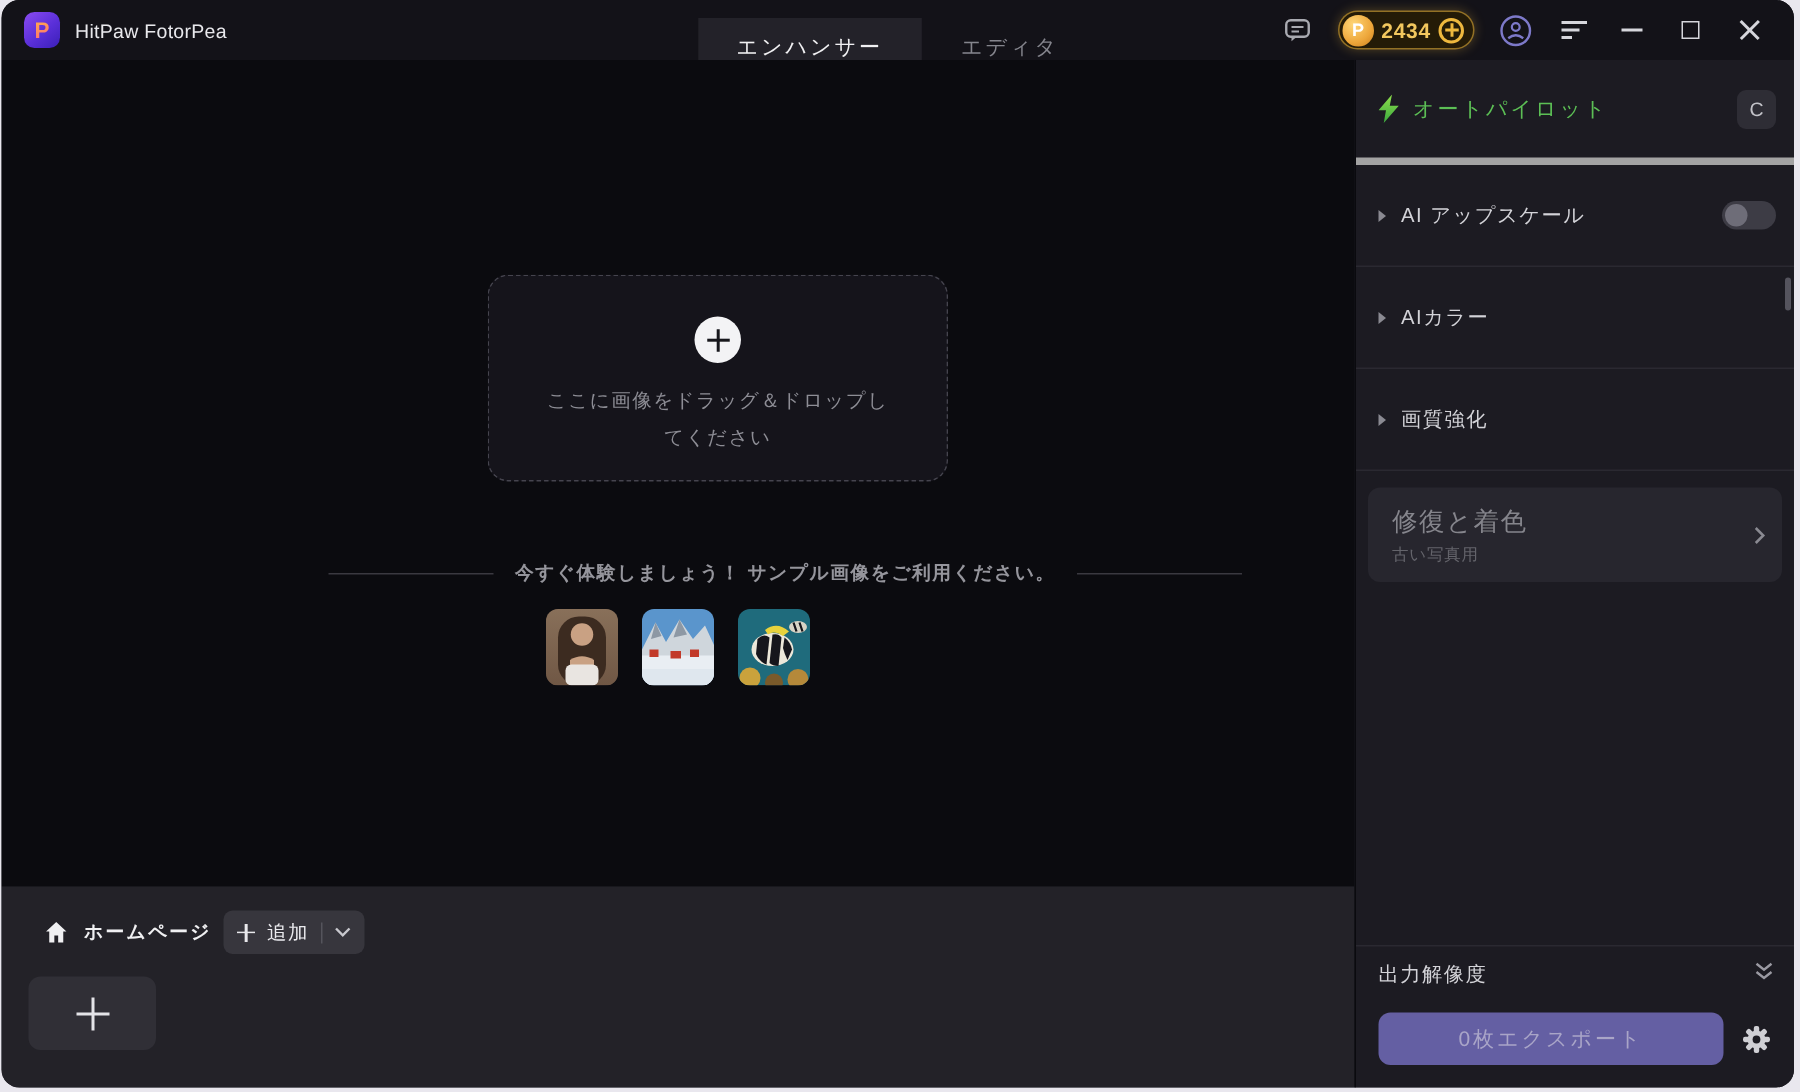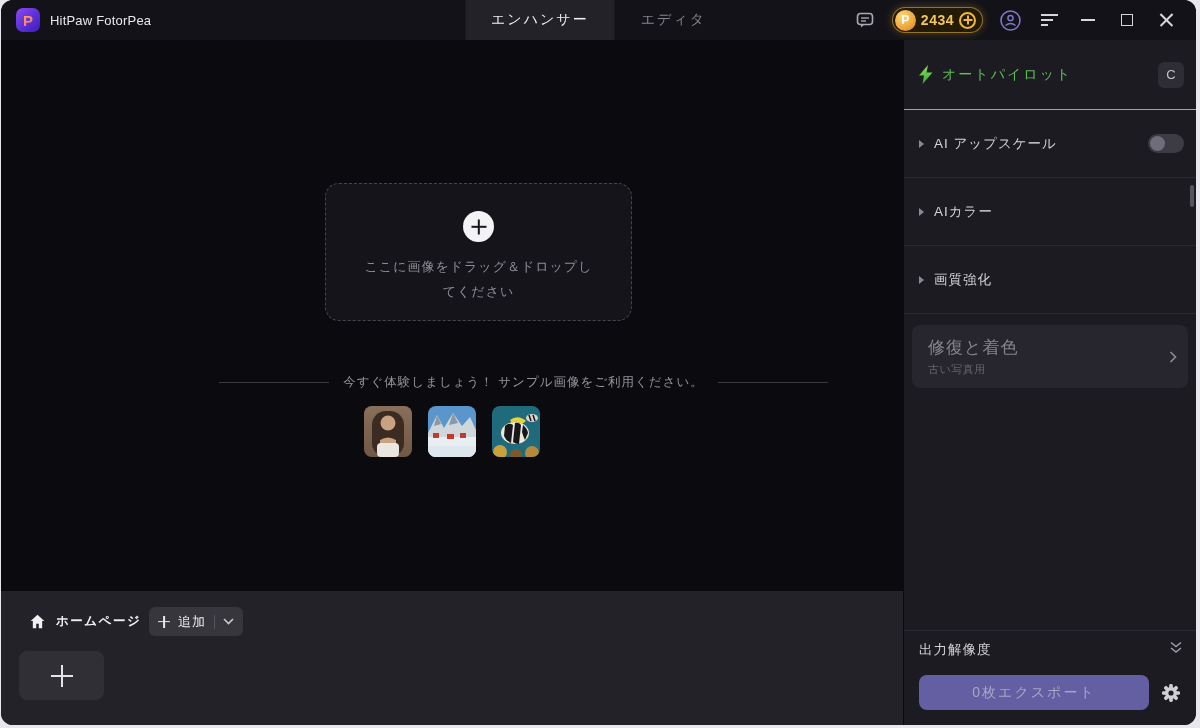--- a/index.html
+++ b/index.html
@@ -11,21 +11,21 @@
     display:flex; flex-direction:column;
   }
   
   .titlebar { position:relative; height:40px; background:#131218; display:flex; align-items:center; flex:0 0 40px; }
   .brand { display:flex; align-items:center; gap:10px; padding-left:15px; }
   .logo { width:24px; height:24px; border-radius:7px; background:linear-gradient(140deg,#8a4bf0 0%,#5a2fd8 55%,#3a1fb8 100%);
           display:flex; align-items:center; justify-content:center; font-weight:bold; font-size:15px;
           background-clip:border-box; }
   .logo span { background:linear-gradient(160deg,#ffb347,#ff5f7e); -webkit-background-clip:text; background-clip:text; color:transparent; font-weight:bold; }
   .app-title { color:#e8e8ec; font-size:13px; letter-spacing:.2px; }
-  .tabs { position:absolute; left:50%; top:0; transform:translateX(-50%); height:40px; display:flex; }
+  .tabs { position:absolute; left:50%; top:12px; transform:translateX(-50%); height:40px; display:flex; }
   .tab { height:40px; display:flex; align-items:center; padding:0 26px; font-size:14px; color:#85858d; letter-spacing:2px; cursor:pointer; }
   .tab.active { background:#232229; color:#f0f0f2; }
   .tb-right { position:absolute; right:0; top:0; height:40px; display:flex; align-items:center; gap:15px; padding-right:18px; }
   .tb-icon { display:flex; align-items:center; justify-content:center; width:24px; height:24px; cursor:pointer; }
   .coin-pill { display:flex; align-items:center; gap:5px; height:26px; padding:0 6px 0 2px; border-radius:14px;
                background:#241b07; border:1px solid rgba(238,184,62,.55); box-shadow:0 0 8px rgba(238,184,62,.30); cursor:pointer; }
   .coin { width:21px; height:21px; border-radius:50%; background:radial-gradient(circle at 35% 30%,#ffd676,#eda63a 60%,#c97d1d);
           display:flex; align-items:center; justify-content:center; color:#fff; font-size:12px; font-weight:bold; }
   .coin-num { color:#f2c75e; font-size:14px; font-weight:bold; letter-spacing:.5px; }
   .coin-plus { width:17px; height:17px; border-radius:50%; border:2px solid #eeb83e; position:relative; }
@@ -50,21 +50,21 @@
 
   .dropzone { position:absolute; left:324px; top:143px; width:307px; height:138px;
               background:#15141b; border:1px dashed #45444e; border-radius:14px;
               display:flex; flex-direction:column; align-items:center; cursor:pointer; }
   .drop-plus { margin-top:27px; width:31px; height:31px; border-radius:50%; background:#f3f3f5; position:relative; }
   .drop-plus::before,.drop-plus::after { content:""; position:absolute; background:#17171c; left:50%; top:50%; }
   .drop-plus::before { width:15px; height:2.4px; transform:translate(-50%,-50%); }
   .drop-plus::after { width:2.4px; height:15px; transform:translate(-50%,-50%); }
   .drop-text { margin-top:12px; width:238px; color:#8d8d95; font-size:13px; line-height:25px; letter-spacing:1px; text-align:center; }
 
-  .sample-row { position:absolute; left:0; top:334px; width:1045px; display:flex; align-items:center; justify-content:center; gap:14px; }
+  .sample-row { position:absolute; left:0; top:334px; width:1045px; display:flex; align-items:center; justify-content:center; gap:14px;font-weight:bold; }
   .sample-rule { width:110px; height:1px; background:#3a3940; }
   .sample-hint { color:#95959c; font-size:12.5px; letter-spacing:1px; }
   .thumbs { position:absolute; left:0; top:366px; width:902px; display:flex; justify-content:center; gap:16px; }
   .thumb { width:48px; height:51px; border-radius:8px; overflow:hidden; cursor:pointer; }
   .thumb svg { display:block; }
 
   
   .bottombar { position:relative; height:134px; flex:0 0 134px; background:#232228; }
   .home-row { position:absolute; left:28px; top:22px; display:flex; align-items:center; gap:10px; cursor:pointer; }
   .home-label { color:#f0f0f2; font-size:12.5px; font-weight:bold; letter-spacing:1.5px; }
@@ -78,21 +78,21 @@
   .add-sep { width:1px; height:14px; background:#55545c; }
   .big-plus-btn { position:absolute; left:18px; top:60px; width:85px; height:49px; background:#302f36; border-radius:8px;
                   display:flex; align-items:center; justify-content:center; cursor:pointer; }
   .big-plus { position:relative; width:22px; height:22px; }
   .big-plus::before,.big-plus::after { content:""; position:absolute; background:#e4e4e8; left:50%; top:50%; }
   .big-plus::before { width:22px; height:2px; transform:translate(-50%,-50%); }
   .big-plus::after { width:2px; height:22px; transform:translate(-50%,-50%); }
 
   
   .panel { flex:1; position:relative; background:#1c1b22; border-left:1px solid #0a0a0e; }
-  .p-header { height:70px; display:flex; align-items:center; padding:0 12px 0 15px; border-bottom:1px solid #a3a3a3; }
+  .p-header { height:70px; display:flex; align-items:center; padding:0 12px 0 15px; border-bottom:5px solid #a3a3a3; }
   .p-header-label { color:#5cbf55; font-size:14px; letter-spacing:2px; margin-left:9px; flex:1; }
   .c-btn { width:26px; height:26px; border-radius:6px; background:#2e2d35; color:#c2c2c8; font-size:13px;
            display:flex; align-items:center; justify-content:center; cursor:pointer; }
   .p-row { height:68px; display:flex; align-items:center; padding:0 12px 0 15px; border-bottom:1px solid #2a2931; cursor:pointer; }
   .row-arrow { width:0; height:0; border-left:5px solid #8a8a92; border-top:4px solid transparent; border-bottom:4px solid transparent; }
   .row-label { color:#d3d3d8; font-size:13.5px; letter-spacing:1px; margin-left:10px; flex:1; }
   .toggle { width:36px; height:19px; border-radius:10px; background:#3d3c45; position:relative; cursor:pointer; flex:0 0 36px; }
   .toggle .knob { position:absolute; left:2px; top:2px; width:15px; height:15px; border-radius:50%; background:#6e6d78; }
   .face-btn { width:27px; height:24px; border-radius:6px; background:#2d2c34; display:flex; align-items:center; justify-content:center; margin-right:8px; cursor:pointer; }
   .gen-header { margin:14px 0 0 25px; color:#d8d8dc; font-size:14px; letter-spacing:1px; }

